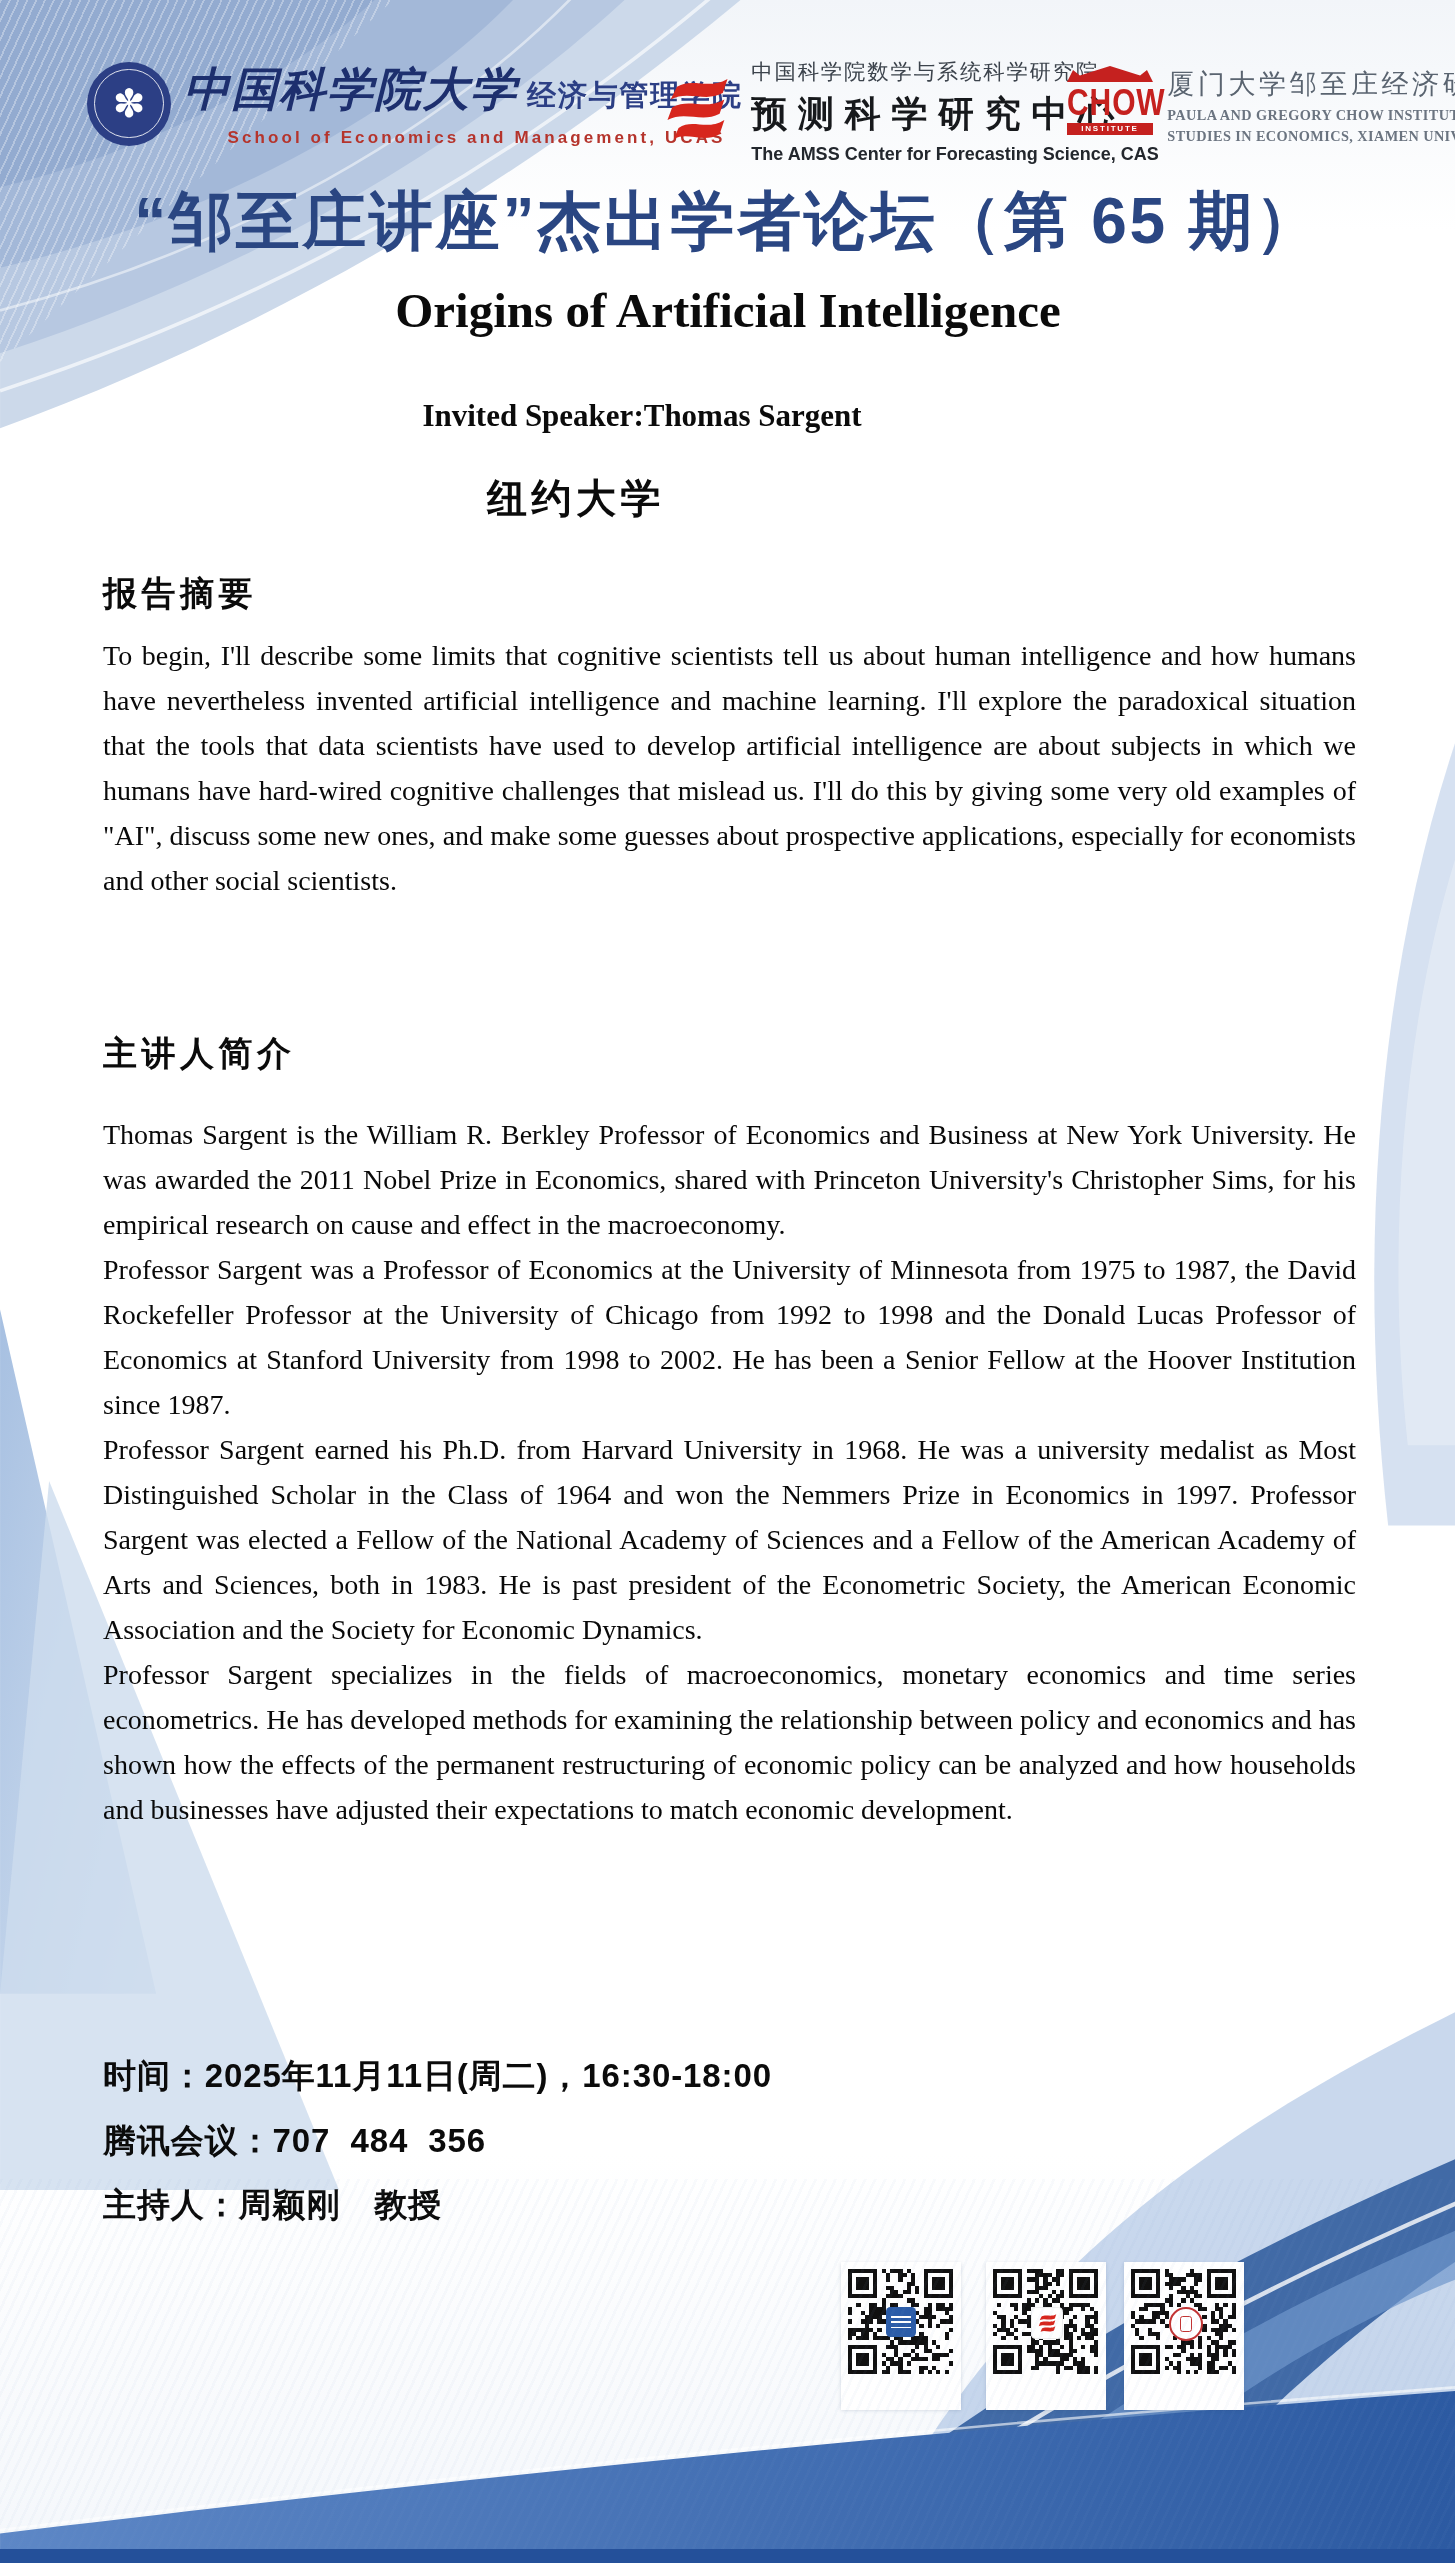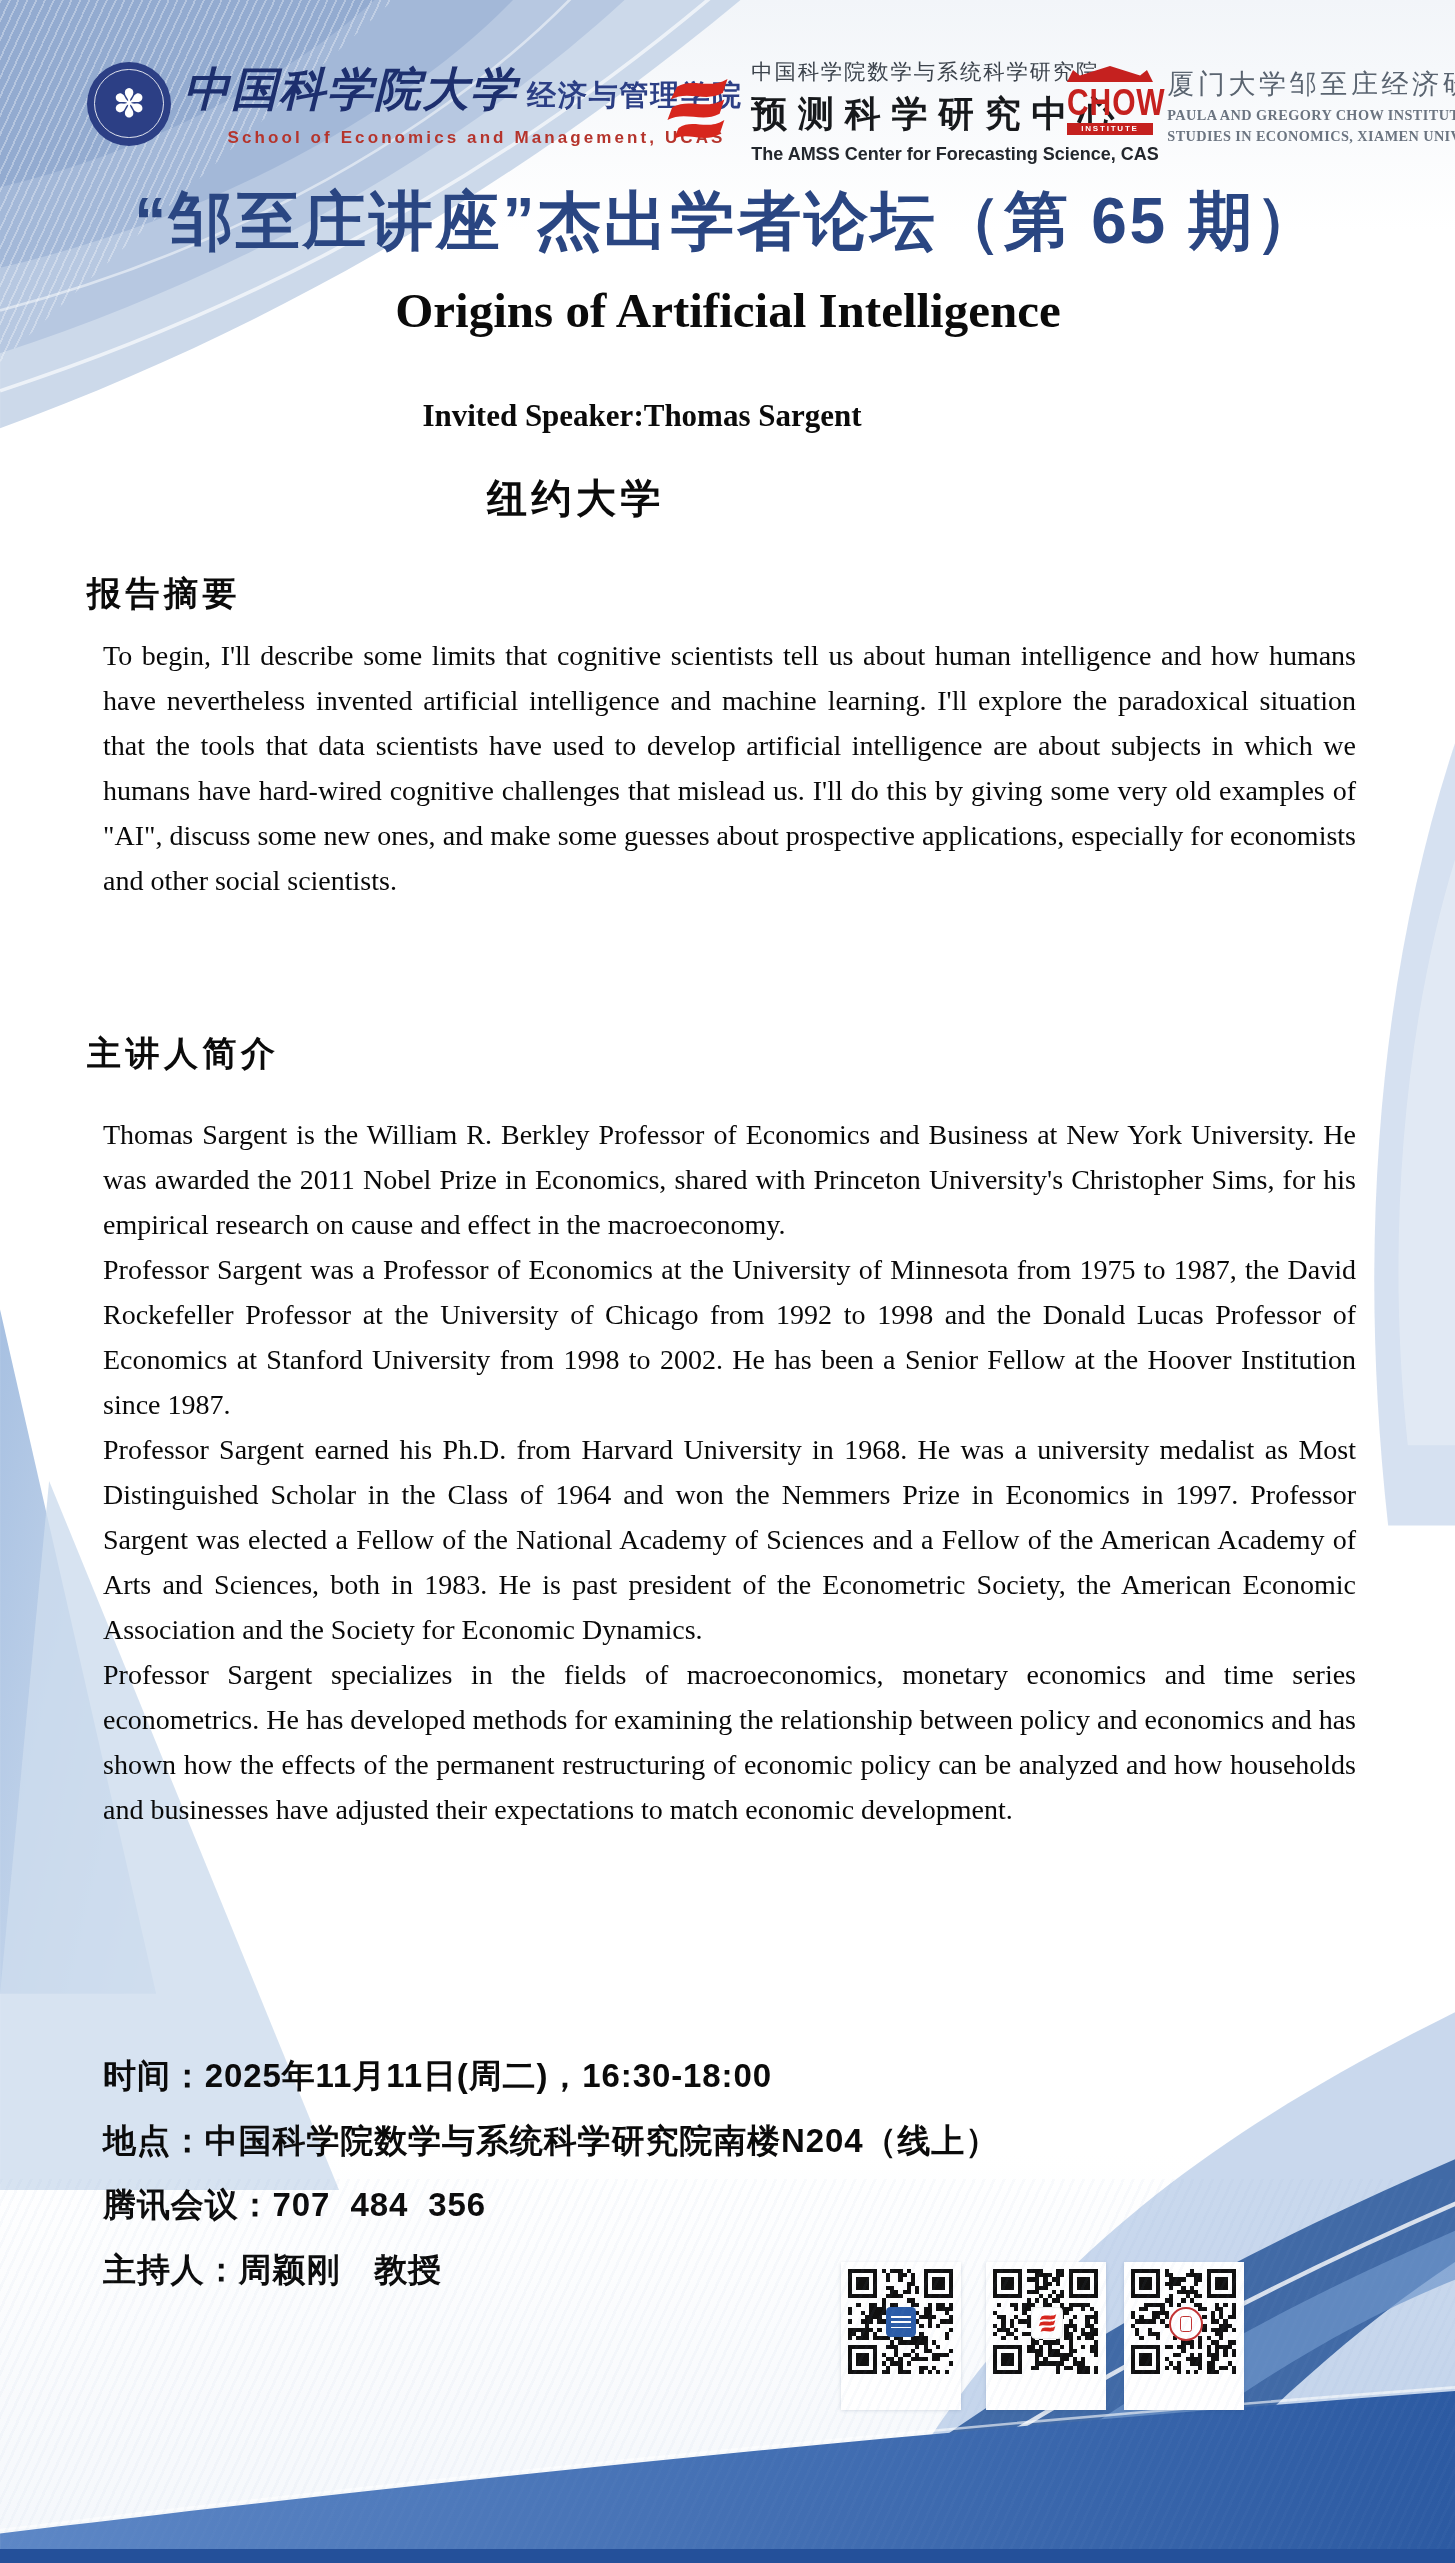--- a/index.html
+++ b/index.html
@@ -53,21 +53,21 @@
   .cn-title{position:absolute;left:0;top:178px;width:1456px;text-align:center;
      font-size:64px;font-weight:900;color:#2a4682;letter-spacing:2.7px;white-space:nowrap;}
   .en-title{position:absolute;left:0;top:282px;width:1456px;text-align:center;
      font-family:"Liberation Serif","DejaVu Serif",serif;font-weight:bold;font-size:49px;color:#0b0b0b;}
   .speaker-line{position:absolute;left:0;top:398px;width:1284px;text-align:center;
      font-family:"Liberation Serif","DejaVu Serif",serif;font-weight:bold;font-size:31px;color:#0b0b0b;}
   .affiliation{position:absolute;left:0;top:471px;width:1152px;text-align:center;
      font-family:"Liberation Serif","DejaVu Serif",serif;font-weight:600;font-size:40px;color:#0b0b0b;letter-spacing:4.5px;}
 
   
-  .section-heading{position:absolute;left:87px;font-size:34px;font-weight:bold;color:#0b0b0b;letter-spacing:4.5px;}
+  .section-heading{position:absolute;left:103px;font-size:34px;font-weight:bold;color:#0b0b0b;letter-spacing:4.5px;}
   .abs-heading{top:571px;}
   .bio-heading{top:1031px;}
   .body-text{position:absolute;left:103px;width:1253px;
      font-family:"Liberation Serif","DejaVu Serif",serif;font-size:28px;line-height:45px;color:#090909;
      text-align:justify;}
   .body-text p{margin:0;}
   .abs-body{top:633px;}
   .bio-body{top:1112px;}
 
   
@@ -186,21 +186,20 @@
     <div class="section-heading bio-heading">主讲人简介</div>
     <div class="body-text bio-body">
       <p>Thomas Sargent is the William R. Berkley Professor of Economics and Business at New York University. He was awarded the 2011 Nobel Prize in Economics, shared with Princeton University's Christopher Sims, for his empirical research on cause and effect in the macroeconomy.</p>
       <p>Professor Sargent was a Professor of Economics at the University of Minnesota from 1975 to 1987, the David Rockefeller Professor at the University of Chicago from 1992 to 1998 and the Donald Lucas Professor of Economics at Stanford University from 1998 to 2002. He has been a Senior Fellow at the Hoover Institution since 1987.</p>
       <p>Professor Sargent earned his Ph.D. from Harvard University in 1968. He was a university medalist as Most Distinguished Scholar in the Class of 1964 and won the Nemmers Prize in Economics in 1997. Professor Sargent was elected a Fellow of the National Academy of Sciences and a Fellow of the American Academy of Arts and Sciences, both in 1983. He is past president of the Econometric Society, the American Economic Association and the Society for Economic Dynamics.</p>
       <p>Professor Sargent specializes in the fields of macroeconomics, monetary economics and time series econometrics. He has developed methods for examining the relationship between policy and economics and has shown how the effects of the permanent restructuring of economic policy can be analyzed and how households and businesses have adjusted their expectations to match economic development.</p>
     </div>
 
     <div class="details">
       <div class="detail-line">时间：2025年11月11日(周二)，16:30-18:00</div>
-      <div class="detail-line">地点：中国科学院数学与系统科学研究院南楼N204（线上）</div>
       <div class="detail-line">腾讯会议：707  484  356</div>
       <div class="detail-line">主持人：周颖刚　教授</div>
     </div>
 
     <div class="qr-row">
       <div class="qr-card" style="left:0;">
         <svg class="qr-svg" viewBox="0 0 25 25" shape-rendering="crispEdges">
             <rect x="8" y="0" width="1" height="1" fill="#101010"></rect>
             <rect x="10" y="0" width="1" height="1" fill="#101010"></rect>
             <rect x="11" y="0" width="1" height="1" fill="#101010"></rect>

